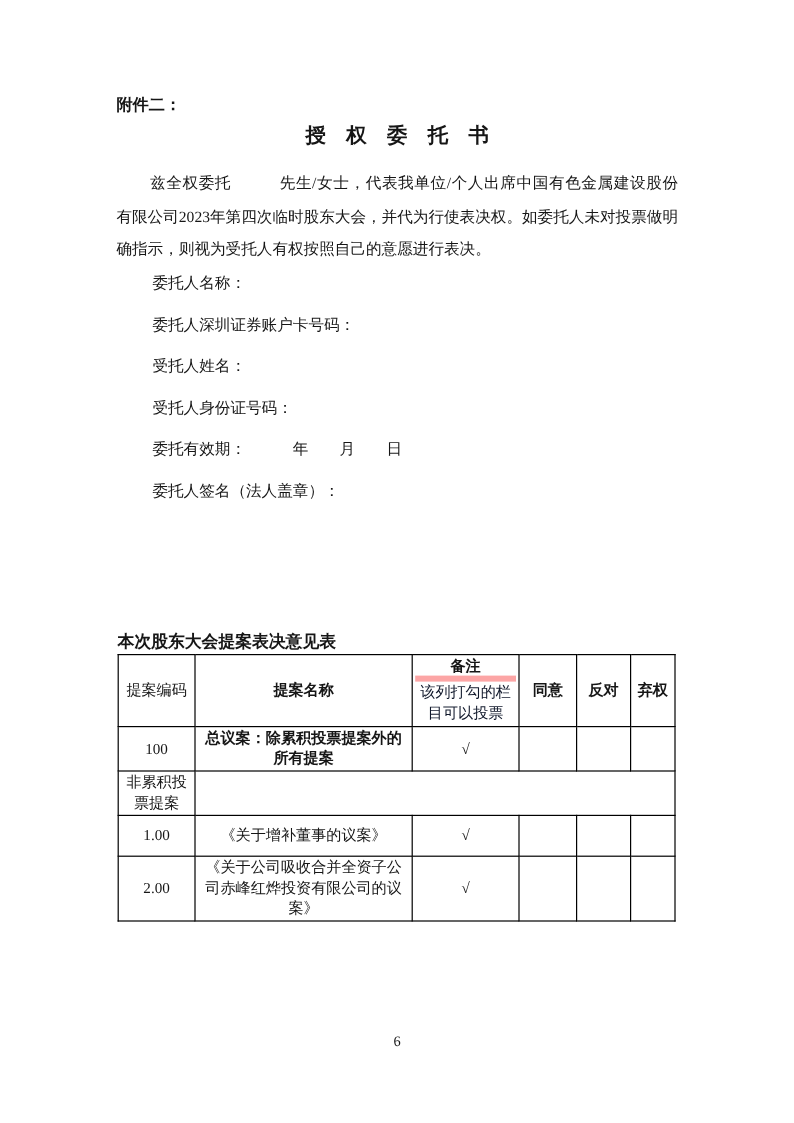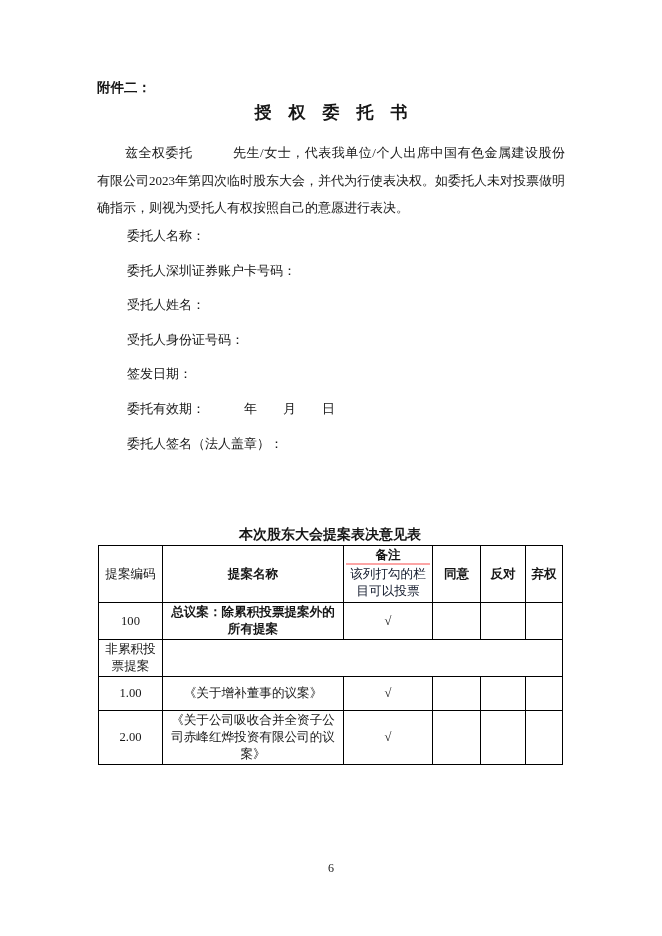--- a/index.html
+++ b/index.html
@@ -56,21 +56,20 @@
     height: 34.6px;
     line-height: 34.6px;
     padding-left: 30px;
     white-space: pre;
   }
   .table-title {
     position: absolute;
     left: 98px;
     top: 526px;
     width: 464px;
-    text-align: center;
     font-size: 14px;
     font-weight: bold;
   }
   table.vote {
     position: absolute;
     left: 98px;
     top: 545px;
     width: 464px;
     border-collapse: collapse;
     table-layout: fixed;
@@ -89,21 +88,21 @@
   tr.r-general { height: 35px; }
   tr.r-noncum { height: 36px; padding-left: 28px; }
   tr.r-one { height: 34px; }
   tr.r-two { height: 53px; }
   td.bold, .bold { font-weight: bold; }
   td.note-hdr { padding: 0; vertical-align: top; }
   .note-title {
     font-weight: bold;
     height: 16px;
     line-height: 16px;
-    border-bottom: 2px solid #fca5a5;
+    border-bottom: 5px solid #fca5a5;
   }
   .note-sub {
     line-height: 17px;
     padding: 1px 4px;
     color: #0f172a;
   }
   td.name-cell-2 { line-height: 25px; }
   .page-number {
     position: absolute;
     left: 0;
@@ -126,21 +125,20 @@
     <div class="pline jst ind">兹全权委托　　　先生/女士，代表我单位/个人出席中国有色金属建设股份</div>
     <div class="pline jst">有限公司2023年第四次临时股东大会，并代为行使表决权。如委托人未对投票做明</div>
     <div class="pline">确指示，则视为受托人有权按照自己的意愿进行表决。</div>
   </div>
 
   <div class="fields">
     <div class="field-line">委托人名称：</div>
     <div class="field-line">委托人深圳证券账户卡号码：</div>
     <div class="field-line">受托人姓名：</div>
     <div class="field-line">受托人身份证号码：</div>
-    <div class="field-line">签发日期：</div>
     <div class="field-line">委托有效期：　　　年　　月　　日</div>
     <div class="field-line">委托人签名（法人盖章）：</div>
   </div>
 
   <div class="table-title">本次股东大会提案表决意见表</div>
 
   <table class="vote">
     <colgroup>
       <col style="width:64px">
       <col style="width:181px">

